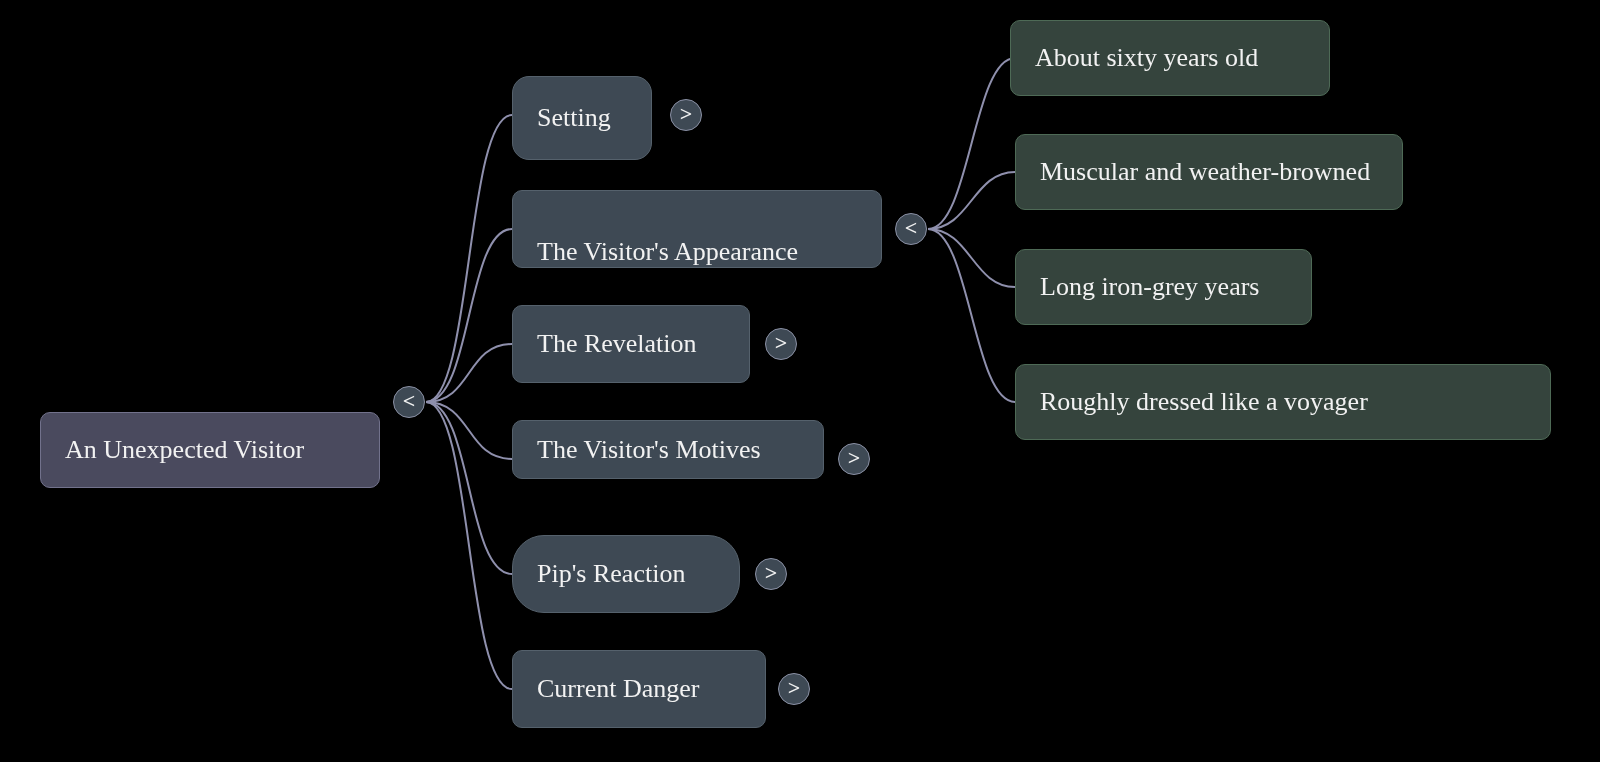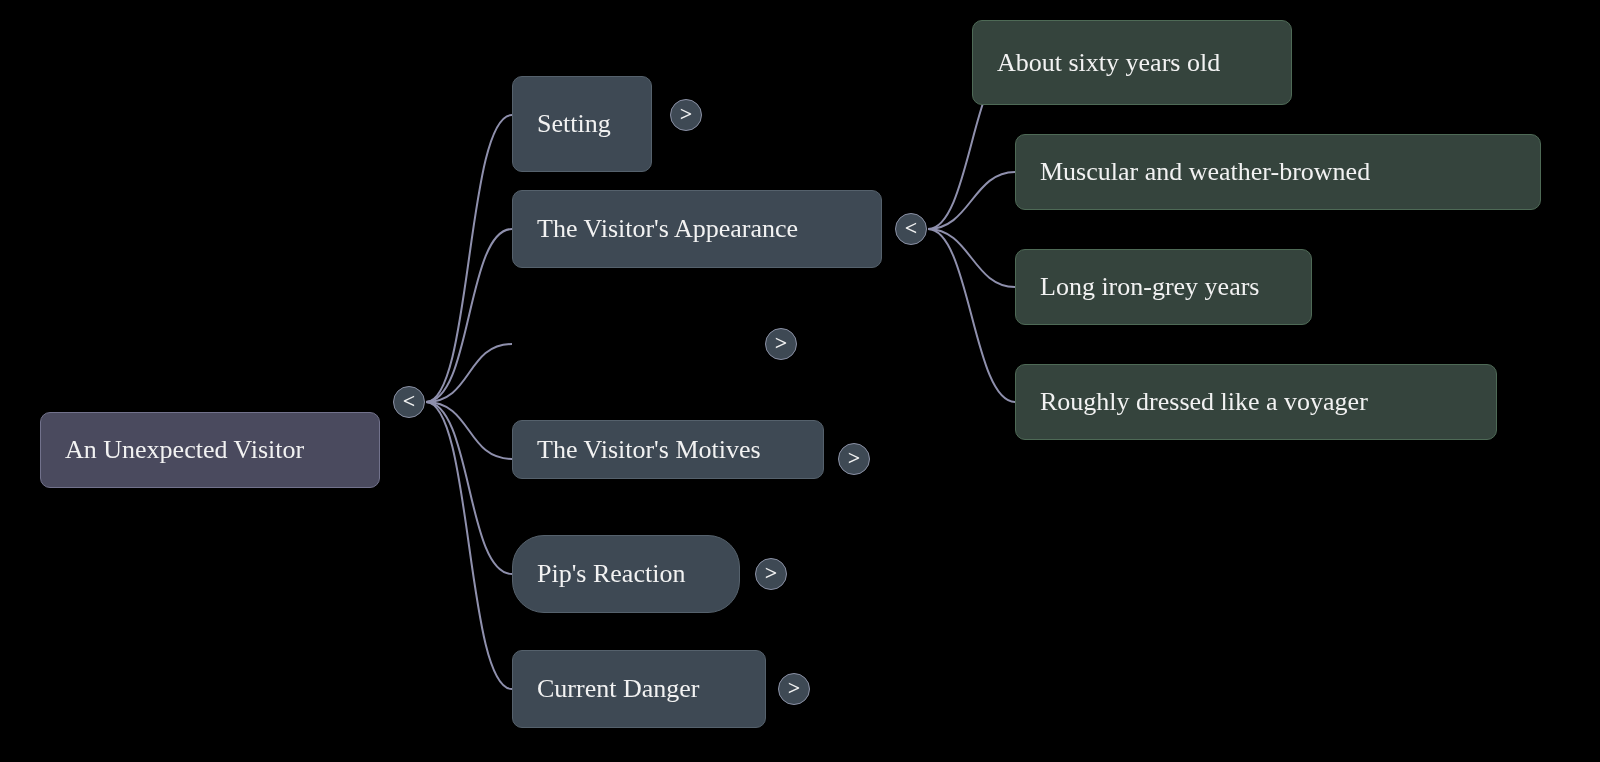--- a/index.html
+++ b/index.html
@@ -92,34 +92,37 @@
     <path d="M 928 229 C 970 229, 973 402, 1015 402"></path>
   </svg>
 
   <div class="node root" style="left:40px; top:364px; width:340px; height:76px;margin-top:48px;">
     <span>An Unexpected Visitor</span>
   </div>
   <button class="toggle" style="left:393px; top:386px;">
     <span class="glyph">&lt;</span>
   </button>
 
-  <div class="node branch" style="left:512px; top:76px; width:140px; height:96px;">
+  <div class="node branch" style="left:512px; top:76px; width:140px; height:84px;border-radius:17px;">
     <span>Setting</span>
   </div>
   <button class="toggle" style="left:670px; top:99px;">
     <span class="glyph">&gt;</span>
   </button>
 
-  <div class="node branch" style="left:512px; top:190px; width:370px; height:78px;">
+  <div class="node branch" style="left:512px; top:190px; width:370px; height:78px;align-items:flex-end;">
     <span>The Visitor's Appearance</span>
   </div>
   <button class="toggle" style="left:895px; top:213px;">
     <span class="glyph">&lt;</span>
   </button>
 
+  <div class="node branch" style="left:512px; top:305px; width:238px; height:78px;">
+    <span>The Revelation</span>
+  </div>
   <button class="toggle" style="left:765px; top:328px;">
     <span class="glyph">&gt;</span>
   </button>
 
   <div class="node branch" style="left:512px; top:420px; width:312px; height:59px;">
     <span>The Visitor's Motives</span>
   </div>
   <button class="toggle" style="left:838px; top:443px;">
     <span class="glyph">&gt;</span>
   </button>
@@ -131,29 +134,29 @@
     <span class="glyph">&gt;</span>
   </button>
 
   <div class="node branch" style="left:512px; top:650px; width:254px; height:78px;">
     <span>Current Danger</span>
   </div>
   <button class="toggle" style="left:778px; top:673px;">
     <span class="glyph">&gt;</span>
   </button>
 
-  <div class="node leaf" style="left:972px; top:20px; width:320px; height:85px;">
+  <div class="node leaf" style="left:1010px; top:20px; width:320px; height:76px;">
     <span>About sixty years old</span>
   </div>
 
-  <div class="node leaf" style="left:1015px; top:134px; width:526px; height:76px;">
+  <div class="node leaf" style="left:1015px; top:134px; width:388px; height:76px;">
     <span>Muscular and weather-browned</span>
   </div>
 
   <div class="node leaf" style="left:1015px; top:249px; width:297px; height:76px;">
     <span>Long iron-grey years</span>
   </div>
 
-  <div class="node leaf" style="left:1015px; top:364px; width:482px; height:76px;">
+  <div class="node leaf" style="left:1015px; top:364px; width:536px; height:76px;">
     <span>Roughly dressed like a voyager</span>
   </div>
 
 </div>
 
 </body></html>

